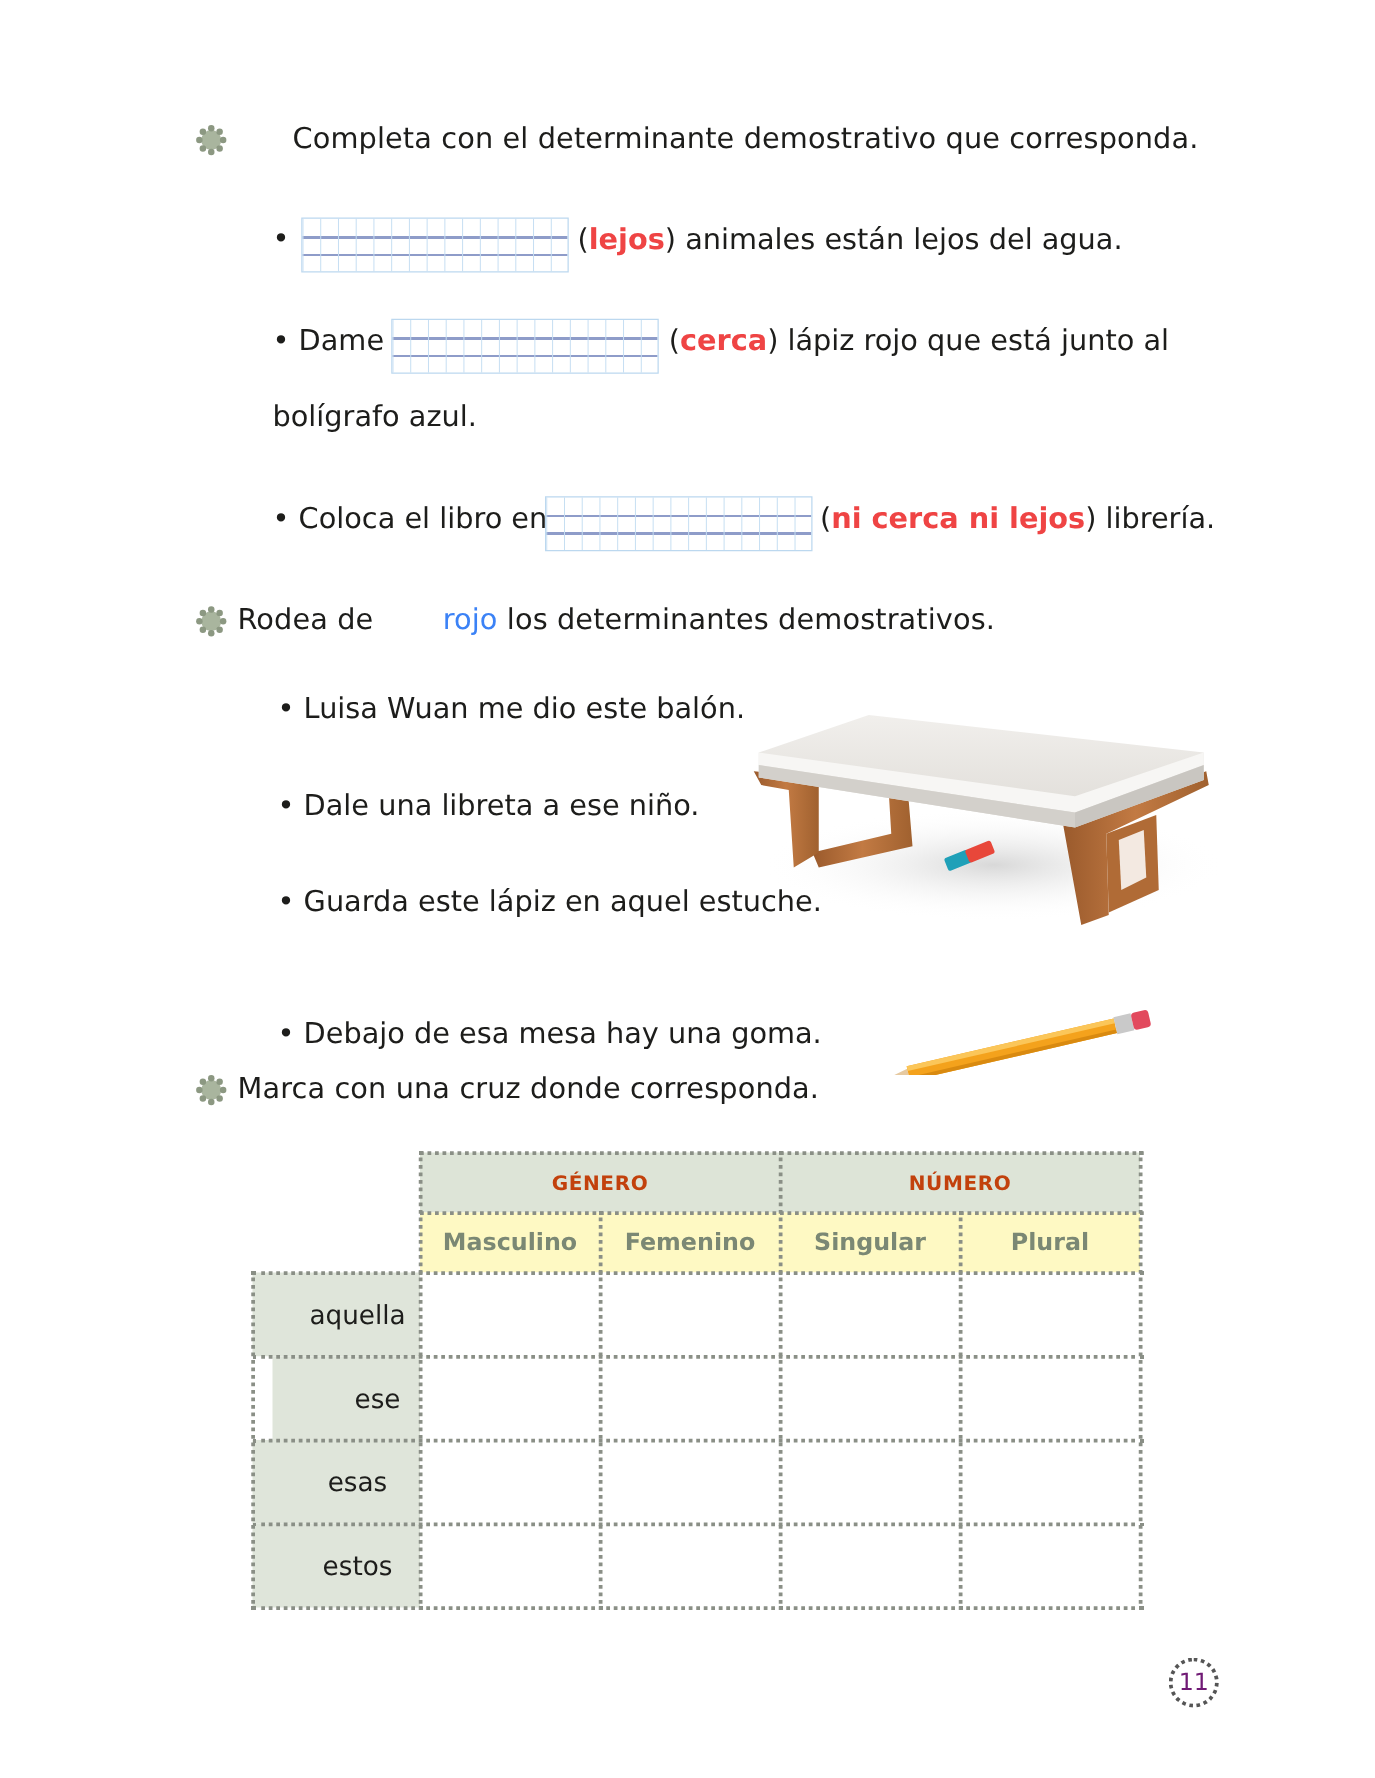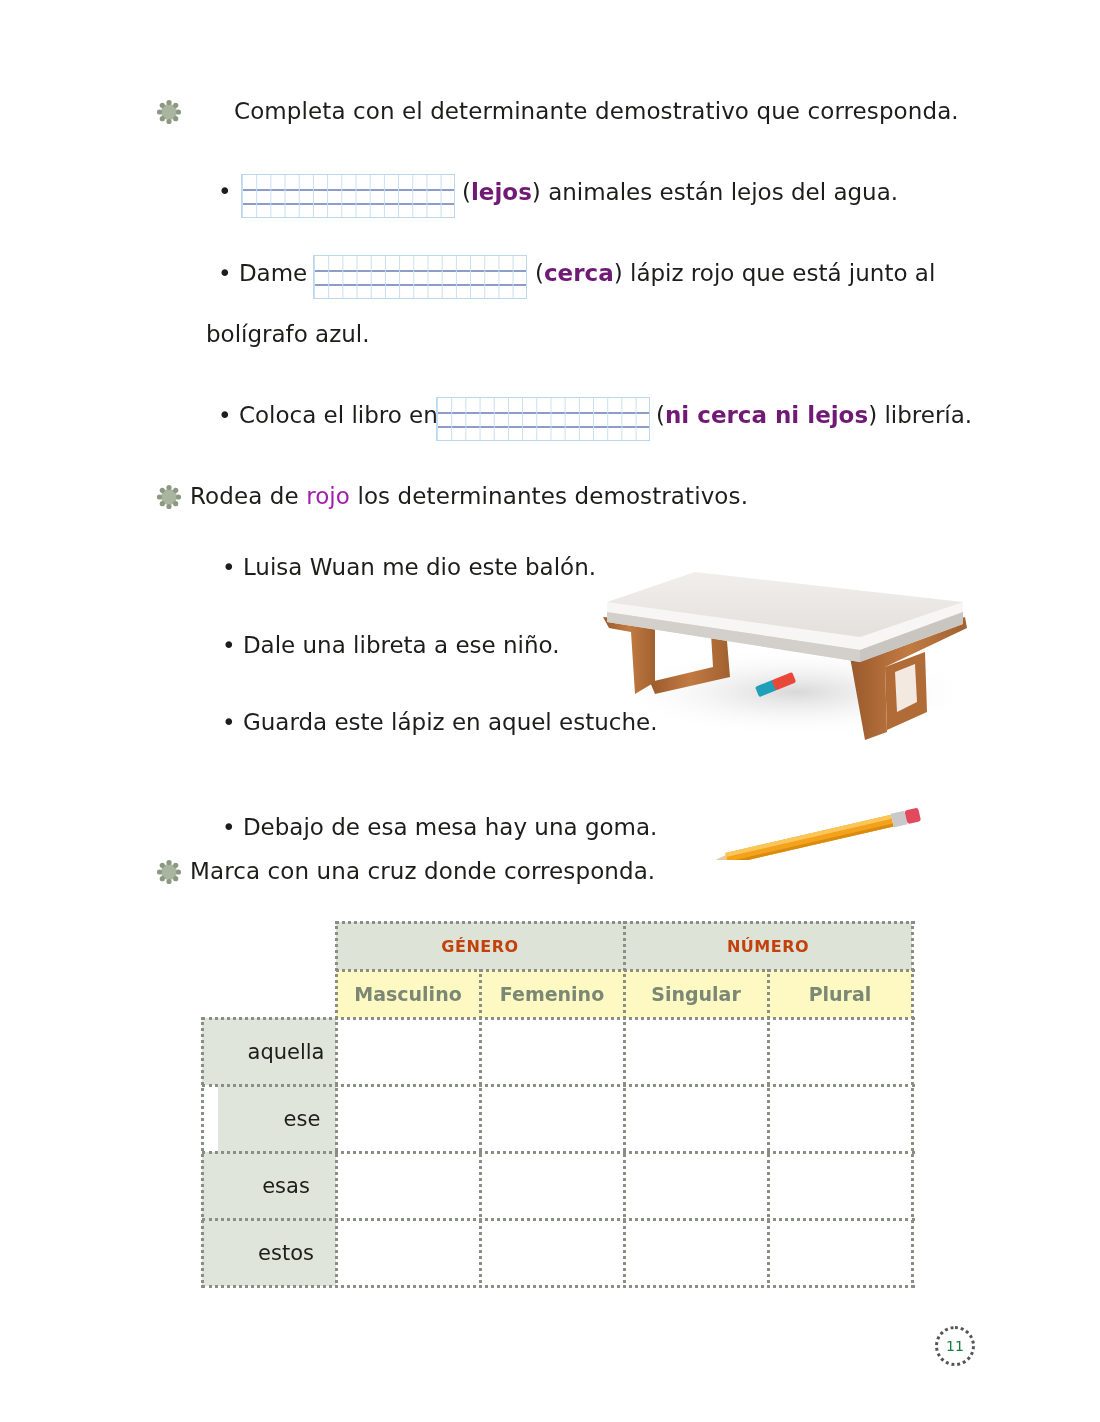--- a/index.html
+++ b/index.html
@@ -2,42 +2,42 @@
 <html><head>
 <meta charset="utf-8">
 <style>
   html, body { margin:0; padding:0; background:#ffffff; }
   body { width:1100px; height:1422px; position:relative; overflow:hidden;
          font-family:"DejaVu Sans", sans-serif; color:#1d1d1b; }
   .abs { position:absolute; }
   .instr { font-size:23px; white-space:nowrap; letter-spacing:0.1px; }
   .flower { position:absolute; width:26px; height:26px; }
   .sent { font-size:23px; white-space:nowrap; }
-  .hint { color:#701a75; font-weight:bold; }
-  .red { color:#a21caf; }
+  .hint { color:#ef4444; font-weight:bold; }
+  .red { color:#3b82f6;margin-left:48px; }
   .gridbox {
     position:absolute; width:214px; height:44px; box-sizing:border-box;
     border:1px solid #bcd8ef;
     background-image:
       linear-gradient(to right, #c5def2 1px, transparent 1px),
       linear-gradient(to bottom, transparent 14px, #8e9cc9 14px, #8e9cc9 16px, transparent 16px, transparent 28px, #8e9cc9 28px, #8e9cc9 30px, transparent 30px);
     background-size:14.2px 100%, 100% 100%;
   }
   
   .cell { position:absolute; box-sizing:border-box; }
   .hdr1 { background:#dde4d7; }
   .hdr2 { background:#fef9c3; }
   .rowlbl { background:#dfe5da; font-size:21px; display:flex; align-items:center; justify-content:center;padding-left:34px; }
   .h1txt { font-weight:bold; font-size:16px; color:#c2410c; display:flex; align-items:center; justify-content:center; letter-spacing:0.5px; }
   .h2txt { font-weight:bold; font-size:19px; color:#7b8874; display:flex; align-items:center; justify-content:center; }
   .dh { position:absolute; height:0; border-top:3px dotted #8a8f86; }
   .dv { position:absolute; width:0; border-left:3px dotted #8a8f86; }
   .pagenum { position:absolute; left:935px; top:1326px; width:40px; height:40px; border-radius:50%;
              border:3px dotted #555; box-sizing:border-box; display:flex; align-items:center; justify-content:center;
-             font-size:14px; color:#15803d; }
+             font-size:19px; color:#701a75; }
 </style>
 </head>
 <body>
 
 <svg class="flower" style="left:156px;top:99px;" viewBox="0 0 26 26">
   <g fill="#8c9882">
     <circle cx="13" cy="13" r="8" fill="#a9b59e"></circle>
     <circle cx="13" cy="3.5" r="2.6"></circle>
       <circle cx="13" cy="22.5" r="2.6"></circle>
     <circle cx="3.5" cy="13" r="2.6"></circle>
@@ -50,21 +50,21 @@
 </svg>
 <div class="abs instr" style="left:190px;top:98px;margin-left:44px;">Completa con el determinante demostrativo que corresponda.</div>
 
 <div class="abs sent" style="left:218px;top:178px;">•</div>
 <div class="gridbox" style="left:241px;top:174px;"></div>
 <div class="abs sent" style="left:462px;top:179px;"><span>(</span><span class="hint">lejos</span><span>) animales están lejos del agua.</span></div>
 
 <div class="abs sent" style="left:218px;top:260px;"><span>•</span> <span>Dame</span></div>
 <div class="gridbox" style="left:313px;top:255px;"></div>
 <div class="abs sent" style="left:535px;top:260px;"><span>(</span><span class="hint">cerca</span><span>) lápiz rojo que está junto al</span></div>
-<div class="abs sent" style="left:206px;top:321px;text-align:center;">bolígrafo azul.</div>
+<div class="abs sent" style="left:218px;top:321px;text-align:center;">bolígrafo azul.</div>
 
 <div class="abs sent" style="left:218px;top:402px;"><span>•</span> <span>Coloca el libro en</span></div>
 <div class="gridbox" style="left:436px;top:397px;"></div>
 <div class="abs sent" style="left:656px;top:402px;"><span>(</span><span class="hint">ni cerca ni lejos</span><span>) librería.</span></div>
 
 <svg class="flower" style="left:156px;top:484px;" viewBox="0 0 26 26">
   <g fill="#8c9882">
     <circle cx="13" cy="13" r="8" fill="#a9b59e"></circle>
     <circle cx="13" cy="3.5" r="2.6"></circle>
       <circle cx="13" cy="22.5" r="2.6"></circle>

